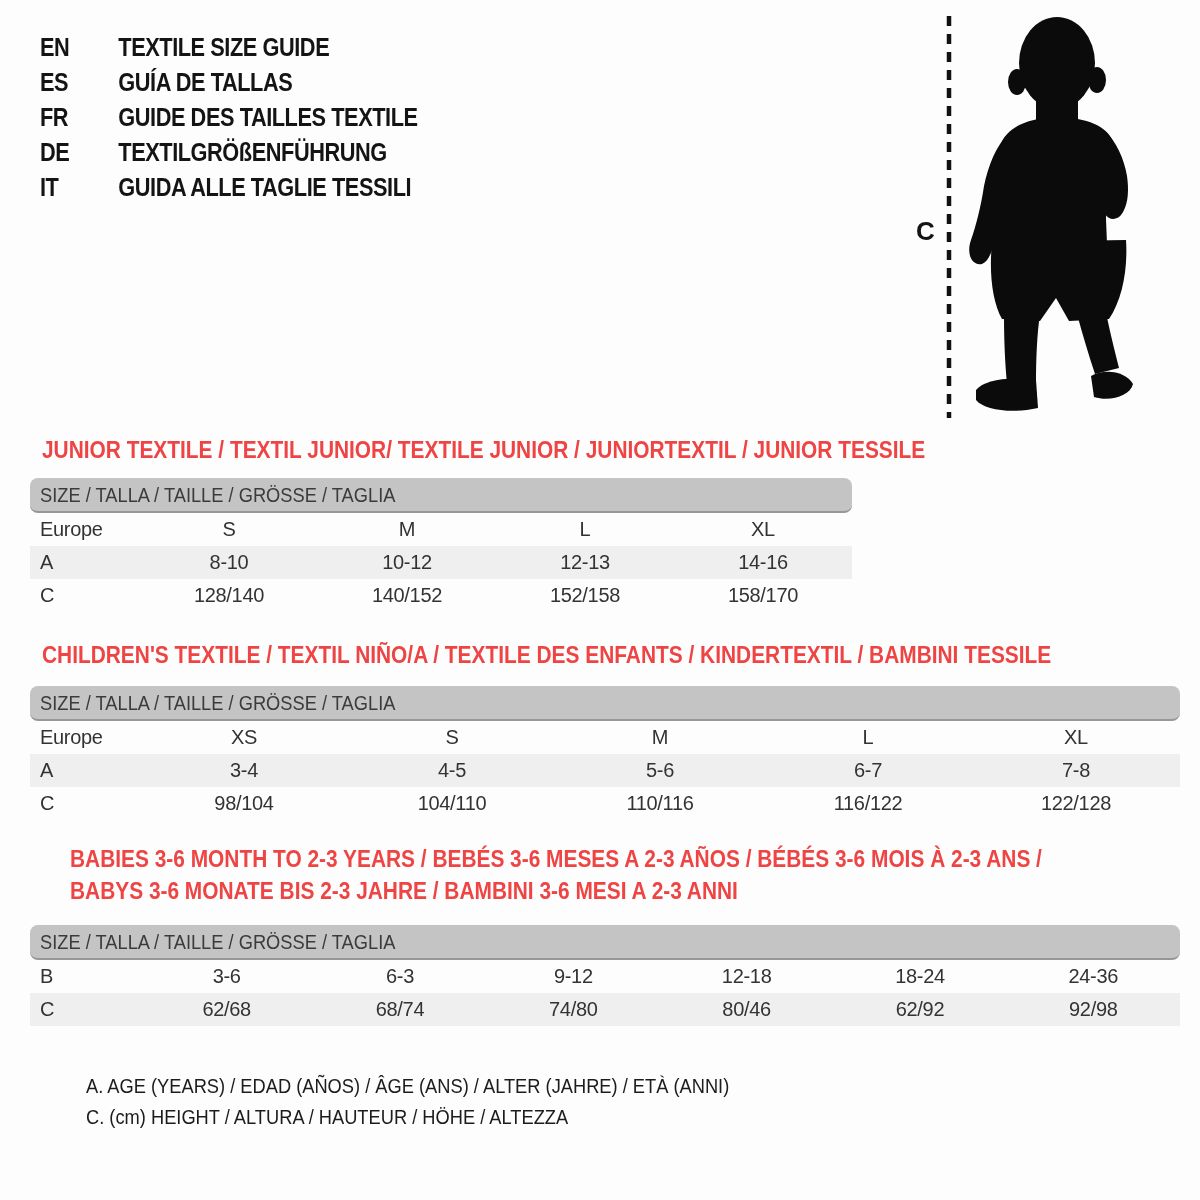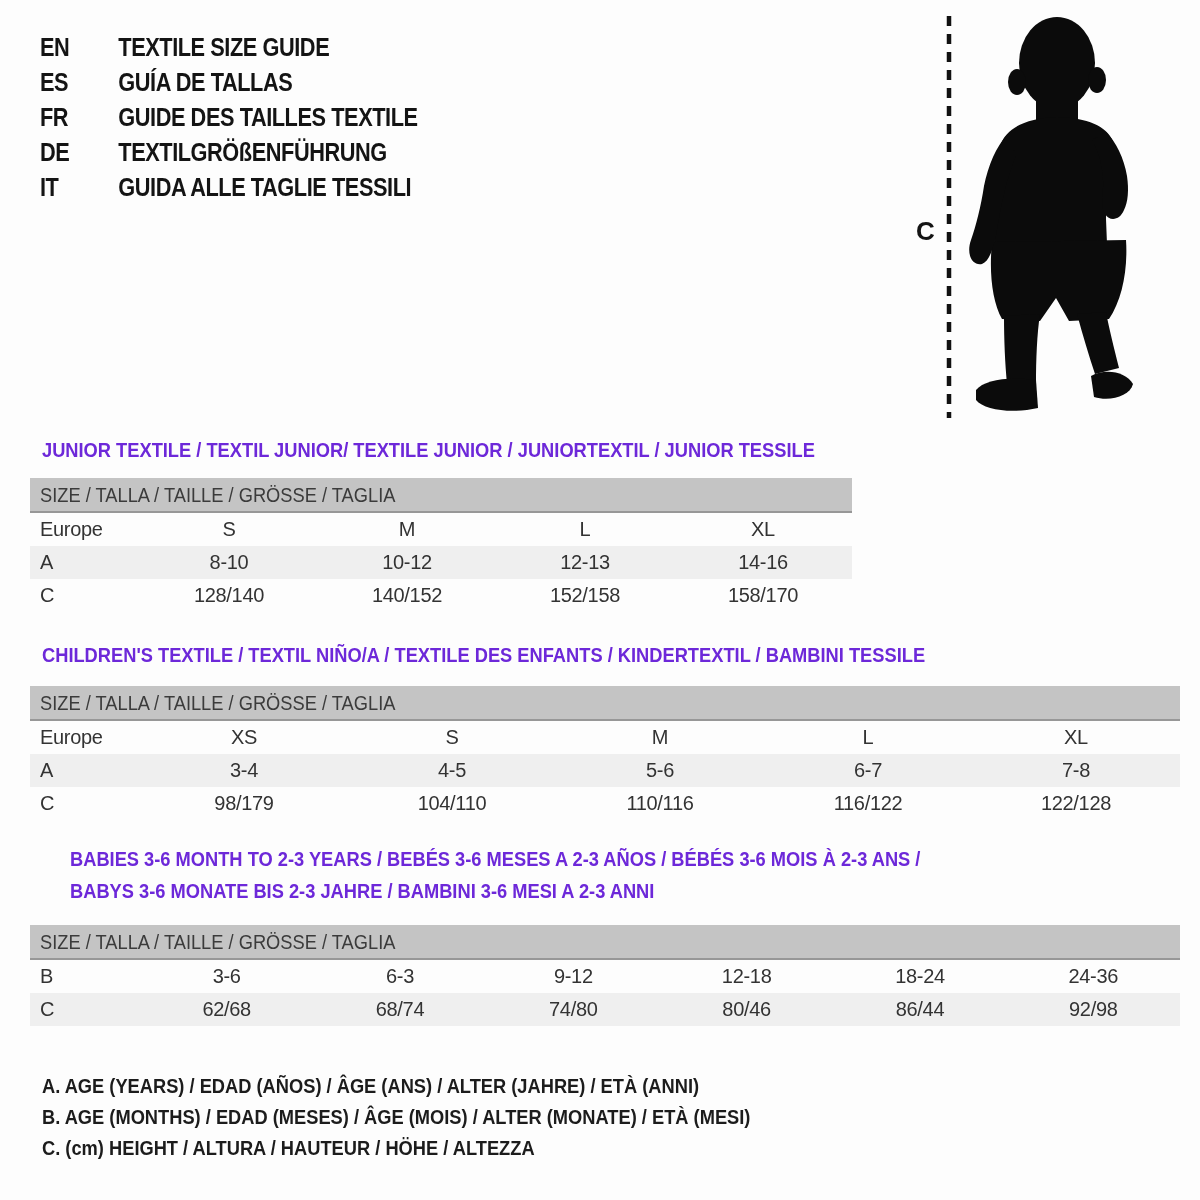--- a/index.html
+++ b/index.html
@@ -19,41 +19,41 @@
   .lang-code{ width:90px; }
 
   
   .measure-line{ position:absolute; left:944px; top:16px; }
   .measure-label{ position:absolute; left:916px; top:216px;
     font-weight:bold; font-size:26px; color:#141414; }
   .silhouette{ position:absolute; left:956px; top:14px; }
 
   
   .section-title{ position:absolute; left:42px;
-    font-weight:bold; font-size:21px; color:#6d28d9; line-height:32px; }
+    font-weight:bold; font-size:24px; color:#ef4444; line-height:32px; }
   .size-table{ position:absolute; left:30px; }
   .sec-0 .section-title{ top:434px; }
   .sec-0 .size-table{ top:478px; width:822px; }
   .sec-1 .section-title{ top:639px; }
   .sec-1 .size-table{ top:686px; width:1150px; }
   .sec-2 .section-title{ top:843px;margin-left:28px; }
   .sec-2 .size-table{ top:925px; width:1150px; }
 
   .band{ box-sizing:border-box; height:35px; background:#c4c4c4;
     border-bottom:2px solid #979797; display:flex; align-items:center;
-    padding-left:10px; font-size:21px; color:#3b3b3b; }
+    padding-left:10px; font-size:21px; color:#3b3b3b;border-radius:8px; }
   .trow{ display:flex; height:33px; align-items:center; font-size:20px; color:#333; }
   .trow.shaded{ background:#efefef; }
   .tlabel{ box-sizing:border-box; width:110px; padding-left:10px; letter-spacing:-0.3px; }
   .tcell{ flex:1; text-align:center; letter-spacing:-0.3px; }
 
   
   .legend{ position:absolute; left:42px; top:1070px; }
-  .legend-line{ height:31px; font-weight:bold; font-size:21px; color:#1c1c1c;
-    display:flex; align-items:center; }
+  .legend-line{ height:31px; font-weight:normal; font-size:21px; color:#1c1c1c;
+    display:flex; align-items:center;margin-left:44px; }
 </style>
 </head>
 <body>
 
 <div class="page">
 
   <div class="lang-list" id="langs">
       <div class="lang-row">
         <div class="lang-code">EN</div>
         <div class="lang-title">TEXTILE SIZE GUIDE</div>
@@ -160,21 +160,21 @@
           <div class="trow shaded">
             <div class="tlabel">A</div>
             <div class="tcell">3-4</div>
             <div class="tcell">4-5</div>
             <div class="tcell">5-6</div>
             <div class="tcell">6-7</div>
             <div class="tcell">7-8</div>
           </div>
           <div class="trow">
             <div class="tlabel">C</div>
-            <div class="tcell">98/179</div>
+            <div class="tcell">98/104</div>
             <div class="tcell">104/110</div>
             <div class="tcell">110/116</div>
             <div class="tcell">116/122</div>
             <div class="tcell">122/128</div>
           </div>
         </div>
       </div>
       <div class="sec sec-2">
         <div class="section-title">
           <div class="title-line"><span class="cond">BABIES 3-6 MONTH TO 2-3 YEARS / BEBÉS 3-6 MESES A 2-3 AÑOS / BÉBÉS 3-6 MOIS À 2-3 ANS /</span></div>
@@ -192,32 +192,29 @@
             <div class="tcell">12-18</div>
             <div class="tcell">18-24</div>
             <div class="tcell">24-36</div>
           </div>
           <div class="trow shaded">
             <div class="tlabel">C</div>
             <div class="tcell">62/68</div>
             <div class="tcell">68/74</div>
             <div class="tcell">74/80</div>
             <div class="tcell">80/46</div>
-            <div class="tcell">86/44</div>
+            <div class="tcell">62/92</div>
             <div class="tcell">92/98</div>
           </div>
         </div>
       </div>
     </div>
 
   <div class="legend" id="legend">
       <div class="legend-line">
         <span class="cond">A. AGE (YEARS) / EDAD (AÑOS) / ÂGE (ANS) / ALTER (JAHRE) / ETÀ (ANNI)</span>
       </div>
       <div class="legend-line">
-        <span class="cond">B. AGE (MONTHS) / EDAD (MESES) / ÂGE (MOIS) / ALTER (MONATE) / ETÀ (MESI)</span>
-      </div>
-      <div class="legend-line">
         <span class="cond">C. (cm) HEIGHT / ALTURA / HAUTEUR / HÖHE / ALTEZZA</span>
       </div>
     </div>
 
 </div>
 
 </body></html>

